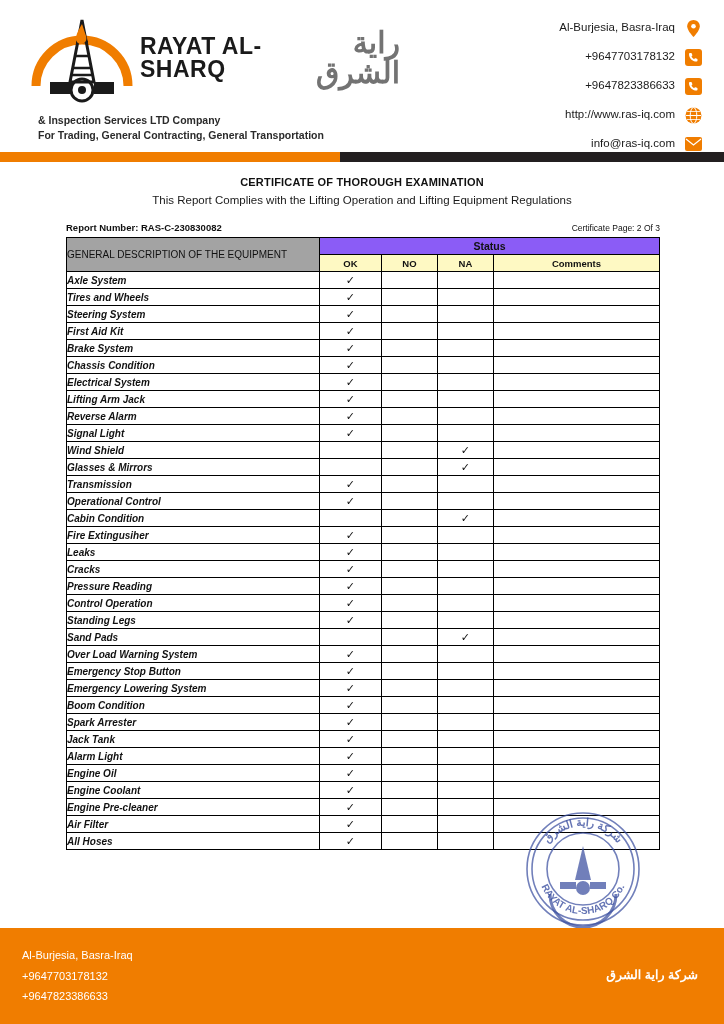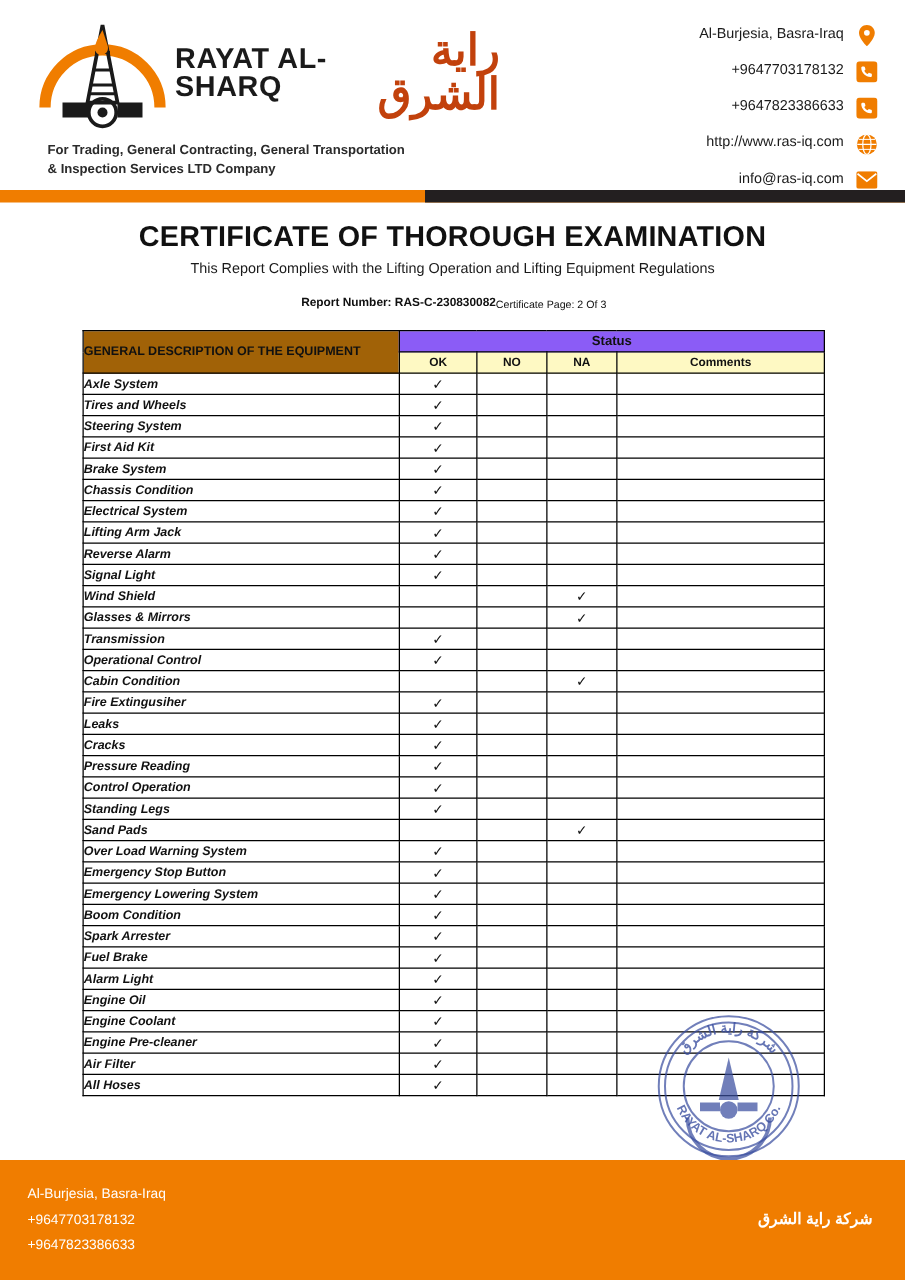--- a/index.html
+++ b/index.html
@@ -39,23 +39,23 @@
   }
   .logo-text-en {
     font-family: "Liberation Sans", sans-serif;
     font-weight: bold;
     font-size: 23px;
     letter-spacing: 0.5px;
     color: #1a1a1a;
     line-height: 1;
   }
   .logo-text-ar {
-    font-size: 35px;
-    font-weight: bold;
-    color: #c2410c;
+    font-size: 30px;
+    font-weight: bold;
+    color: #737373;
     line-height: 1;
     margin-left: 8px;
     direction: rtl;
   }
   .tagline {
     font-size: 10.5px;
     font-weight: bold;
     color: #2b2b2b;
     line-height: 1.45;
     margin-top: 8px;
@@ -91,58 +91,58 @@
     height: 10px; background: #f07d00;
   }
   .bar-dark {
     position: absolute; left: 340px; right: 0; top: 0;
     height: 10px; background: #231f20;
   }
 
   
   .title-block { text-align: center; padding-top: 12px; }
   .doc-title {
-    font-size: 23px;
+    font-size: 11px;
     font-weight: bold;
     color: #111;
     letter-spacing: 0.2px;
   }
   .doc-subtitle {
     font-size: 11.5px;
     color: #1a1a1a;
     margin-top: 6px;
   }
 
   
   .meta-row {
     display: flex;
-    justify-content: center;
+    justify-content: space-between;
     align-items: flex-end;
-    padding: 16px 64px 16px 66px;
+    padding: 16px 64px 4px 66px;
     font-size: 9.5px;
     font-weight: bold;
   }
   .meta-right { font-weight: normal; font-size: 8.5px; }
 
   
   .table-wrap { padding: 0 64px 0 66px; }
   table.insp {
     width: 100%;
     border-collapse: collapse;
     table-layout: fixed;
     font-size: 10px;
   }
   table.insp td, table.insp th {
     border: 1px solid #000;
     padding: 0;
     height: 17px;
   }
   .hdr-desc {
-    background: #a16207;
-    font-weight: bold;
+    background: #a3a3a3;
+    font-weight: normal;
     font-size: 10px;
     text-align: left;
     padding-left: 6px;
     height: 19px;
   }
   .hdr-status {
     background: #8b5cf6;
     font-weight: bold;
     font-size: 10.5px;
     text-align: center;
@@ -222,22 +222,22 @@
           <rect x="20" y="70" width="22" height="12" fill="#1a1a1a"></rect>
           <rect x="64" y="70" width="20" height="12" fill="#1a1a1a"></rect>
         </svg>
       </div>
       <div>
         <div class="logo-text-en">RAYAT AL-SHARQ</div>
       </div>
       <div class="logo-text-ar">راية الشرق</div>
     </div>
     <div class="tagline">
+      <div>&amp; Inspection Services LTD Company</div>
       <div>For Trading, General Contracting, General Transportation</div>
-      <div>&amp; Inspection Services LTD Company</div>
     </div>
   </div>
 
   <div class="header-right">
     <div class="contact-line">
       <span class="txt">Al-Burjesia, Basra-Iraq</span>
       <span class="ci">
         <svg width="15" height="17" viewBox="0 0 15 17">
             <path d="M7.5 0C4 0 1.2 2.8 1.2 6.3 1.2 10.9 7.5 17 7.5 17S13.8 10.9 13.8 6.3C13.8 2.8 11 0 7.5 0z" fill="#f07d00"></path>
             <circle cx="7.5" cy="6.2" r="2.3" fill="#fff"></circle>
@@ -509,21 +509,21 @@
           <td class="c-mark"></td>
         </tr>
         <tr>
           <td class="c-desc">Spark Arrester</td>
           <td class="c-mark">✓</td>
           <td class="c-mark"></td>
           <td class="c-mark"></td>
           <td class="c-mark"></td>
         </tr>
         <tr>
-          <td class="c-desc">Fuel Brake</td>
+          <td class="c-desc">Jack Tank</td>
           <td class="c-mark">✓</td>
           <td class="c-mark"></td>
           <td class="c-mark"></td>
           <td class="c-mark"></td>
         </tr>
         <tr>
           <td class="c-desc">Alarm Light</td>
           <td class="c-mark">✓</td>
           <td class="c-mark"></td>
           <td class="c-mark"></td>

